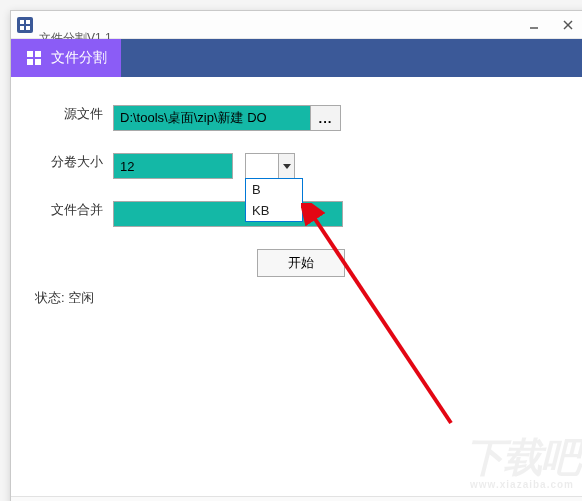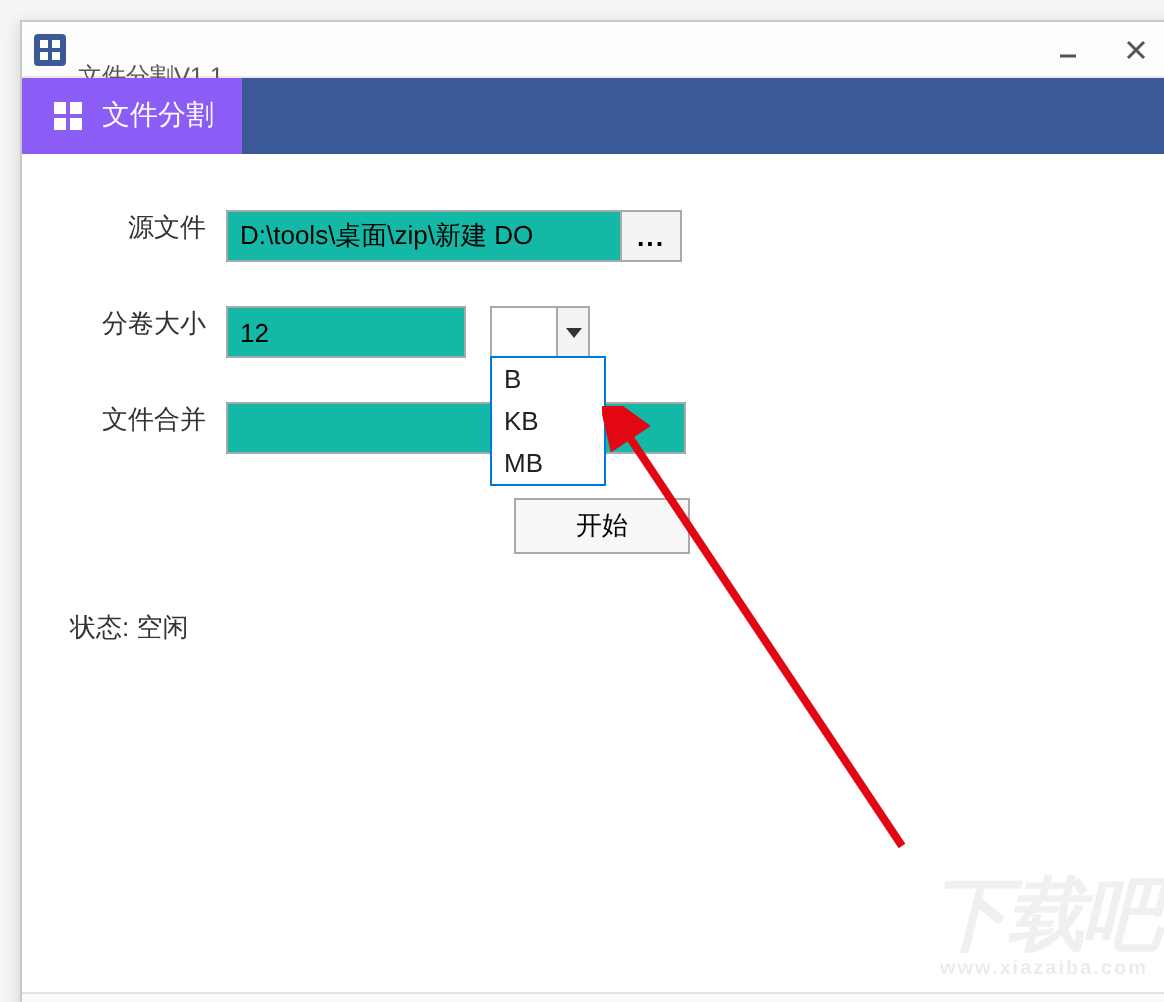--- a/index.html
+++ b/index.html
@@ -163,21 +163,21 @@
   }
   .start-btn {
     height: 28px;
     width: 88px;
     border: 1px solid #a9a9a9;
     background: #f7f7f7;
     cursor: pointer;
     font-size: 13px;
   }
   .status {
-    margin-top: 28px;
+    margin-top: 12px;
     color: #333;
     font-size: 13px;
   }
   
   .arrow-svg {
     position: absolute;
     left: 290px;
     top: 126px;
     pointer-events: none;
     z-index: 20;
@@ -268,21 +268,20 @@
           <span class="combo-val"></span>
           <span class="combo-arrow">
             <svg width="8" height="5" viewBox="0 0 8 5">
                 <polygon points="0,0 8,0 4,5" fill="#333"></polygon>
               </svg>
           </span>
         </div>
         <div class="dropdown">
           <div class="opt">B</div>
           <div class="opt">KB</div>
-          <div class="opt">MB</div>
         </div>
       </div>
     </div>
 
     <div class="row">
       <div class="lbl">文件合并</div>
       <input class="input save-input" type="text" value="" style="">
     </div>
 
     <div class="action-row">

